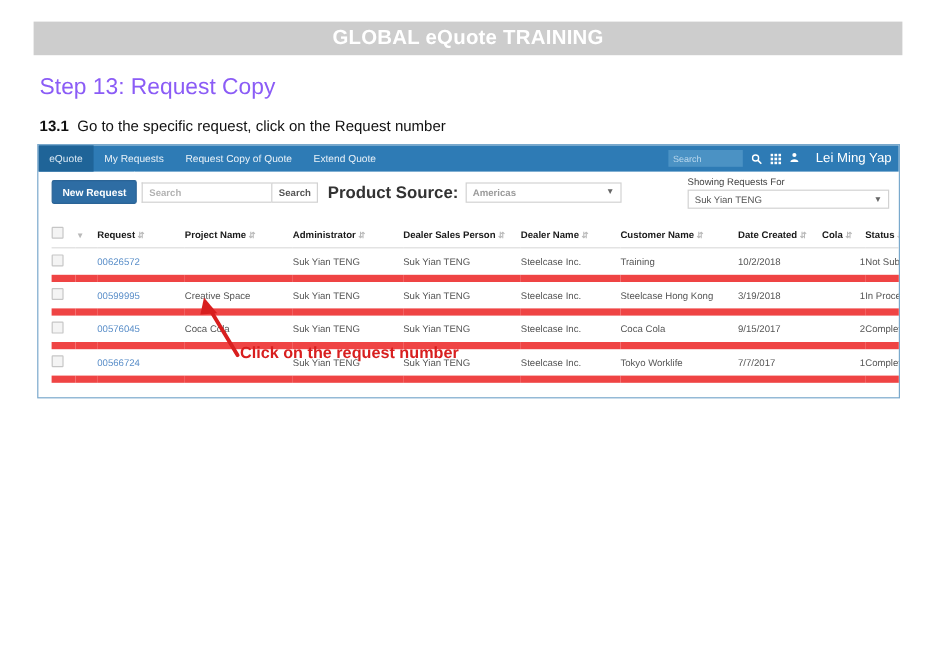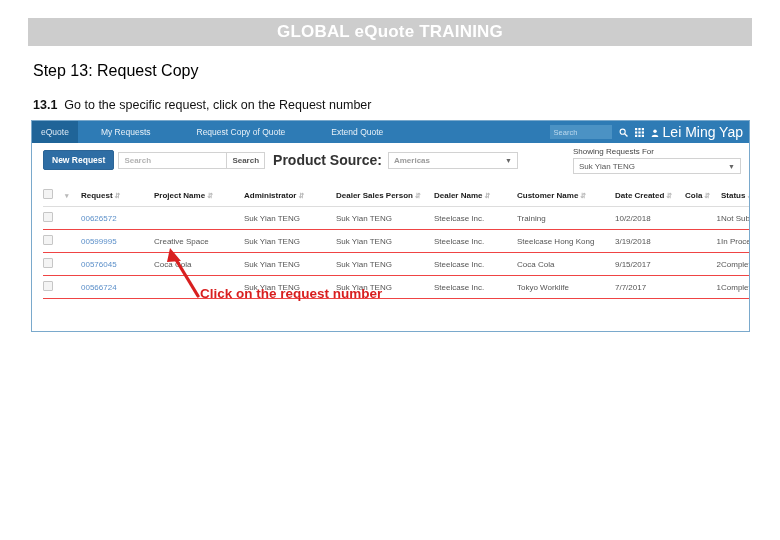--- a/index.html
+++ b/index.html
@@ -38,22 +38,22 @@
     font-weight: bold;
     letter-spacing: 0.2px;
     font-family: "Liberation Sans", sans-serif;
   }
 
   
   .step-heading {
     position: absolute;
     left: 33px;
     top: 62px;
-    color: #000000;
-    font-size: 16px;
+    color: #8b5cf6;
+    font-size: 19px;
     font-weight: normal;
     font-family: "Liberation Sans", sans-serif;
   }
 
   .step-sub {
     position: absolute;
     left: 33px;
     top: 98px;
     font-size: 12.5px;
     color: #111111;
@@ -89,21 +89,21 @@
     font-size: 8.5px;
     height: 22px;
     display: flex;
     align-items: center;
     padding: 0 9px;
     box-sizing: border-box;
   }
   .nav-link {
     color: #e8f1f8;
     font-size: 8.5px;
-    padding: 0 23px;
+    padding: 0 9px;
     height: 22px;
     display: flex;
     align-items: center;
     position: relative;
     white-space: nowrap;
   }
   .nav-link.active::after {
     content: "";
     position: absolute;
     left: 50%;
@@ -132,24 +132,24 @@
     padding-left: 4px;
     box-sizing: border-box;
   }
   .nav-search-box span {
     color: #bcd9ee;
     font-size: 7.5px;
   }
   .nav-icon { color:#ffffff; display:flex; align-items:center; }
   .nav-user {
     color: #ffffff;
-    font-size: 14px;
-    display: flex;
-    align-items: center;
-    gap: 4px;
+    font-size: 11px;
+    display: flex;
+    align-items: center;
+    gap: 14px;
     white-space: nowrap;
   }
 
   
   .app-toolbar {
     position: relative;
     height: 34px;
     padding: 7px 0 0 11px;
     box-sizing: border-box;
   }
@@ -248,21 +248,21 @@
     font-weight: bold;
     text-align: left;
     padding: 0 0 5px 0;
     border-bottom: 1px solid #dddddd;
     white-space: nowrap;
   }
   .app-table td {
     font-size: 8px;
     color: #555555;
     padding: 5px 0;
-    border-bottom: 1px solid #ef4444;
+    border-bottom: 6px solid #ef4444;
     white-space: nowrap;
   }
   .sort-ic {
     color: #b9b9b9;
     font-size: 7px;
     margin-left: 2px;
   }
   .cb {
     width: 8px;
     height: 8px;

